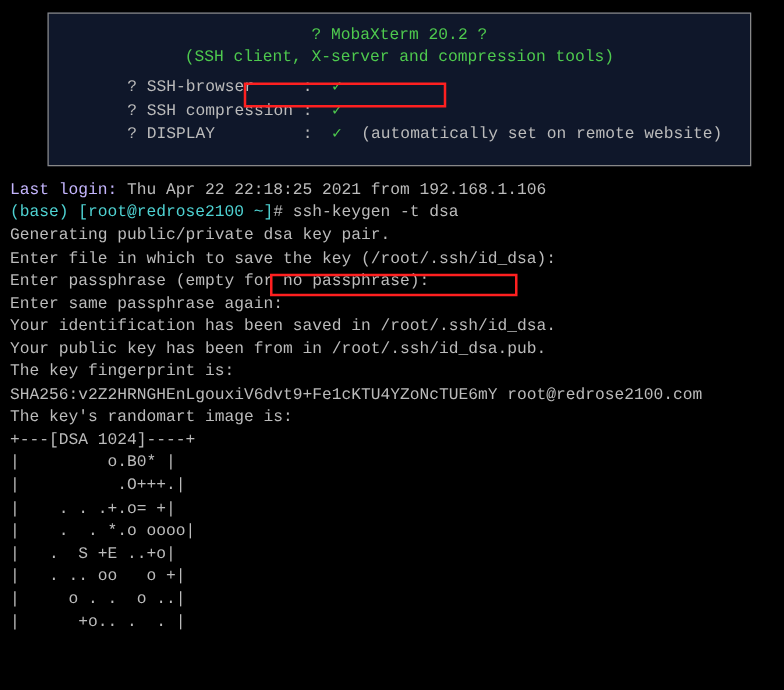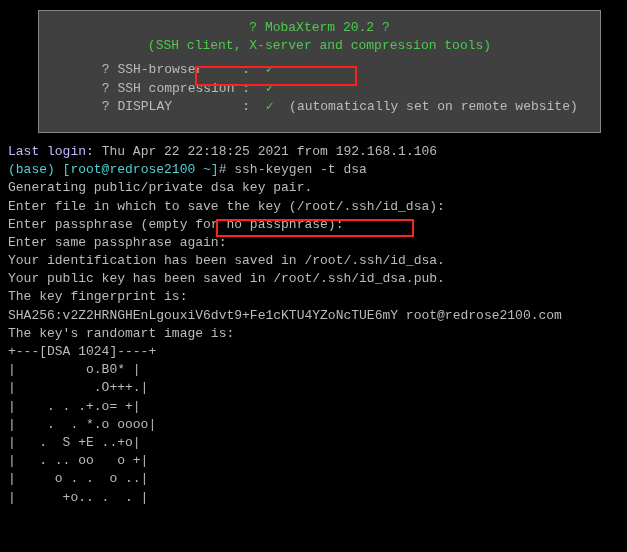--- a/index.html
+++ b/index.html
@@ -9,21 +9,21 @@
     font-size: 13px;
     line-height: 1.4;
     color: #cccccc;
     width: 627px;
     height: 552px;
     overflow: hidden;
     padding: 6px 8px;
   }
   .banner {
     border: 1px solid #888;
-    background: #404040;
+    background: #0f172a;
     padding: 8px 16px 10px;
     margin: 4px 18px 10px 30px;
     position: relative;
   }
   .banner-title { text-align: center; color: #4ec94e; }
   .green { color: #c4b5fd; }
   .magenta { color: #d17ad1; }
   .cyan { color: #4ed1d1; }
   .gray { color: #bbbbbb; }
   .link { color: #5aa8ff; text-decoration: underline; cursor: pointer; }
@@ -55,21 +55,21 @@
     <div style="height:6px"></div>
   </div>
 
   <pre class="term"><span class="green">Last login:</span><span class="gray"> Thu Apr 22 22:18:25 2021 from 192.168.1.106</span>
 <span class="cyan">(base)</span><span class="cyan"> [root@redrose2100 ~]</span><span class="gray"># </span><span class="gray">ssh-keygen -t dsa</span>
 <span class="gray">Generating public/private dsa key pair.</span>
 <span class="gray">Enter file in which to save the key (/root/.ssh/id_dsa):</span>
 <span class="gray">Enter passphrase (empty for no passphrase):</span>
 <span class="gray">Enter same passphrase again:</span>
 <span class="gray">Your identification has been saved in /root/.ssh/id_dsa.</span>
-<span class="gray">Your public key has been saved in /root/.ssh/id_dsa.pub.</span>
+<span class="gray">Your public key has been from in /root/.ssh/id_dsa.pub.</span>
 <span class="gray">The key fingerprint is:</span>
 <span class="gray">SHA256:v2Z2HRNGHEnLgouxiV6dvt9+Fe1cKTU4YZoNcTUE6mY root@redrose2100.com</span>
 <span class="gray">The key's randomart image is:</span>
 <span class="gray">+---[DSA 1024]----+</span>
 <span class="gray">|         o.B0* |</span>
 <span class="gray">|          .O+++.|</span>
 <span class="gray">|    . . .+.o= +|</span>
 <span class="gray">|    .  . *.o oooo|</span>
 <span class="gray">|   .  S +E ..+o|</span>
 <span class="gray">|   . .. oo   o +|</span>

